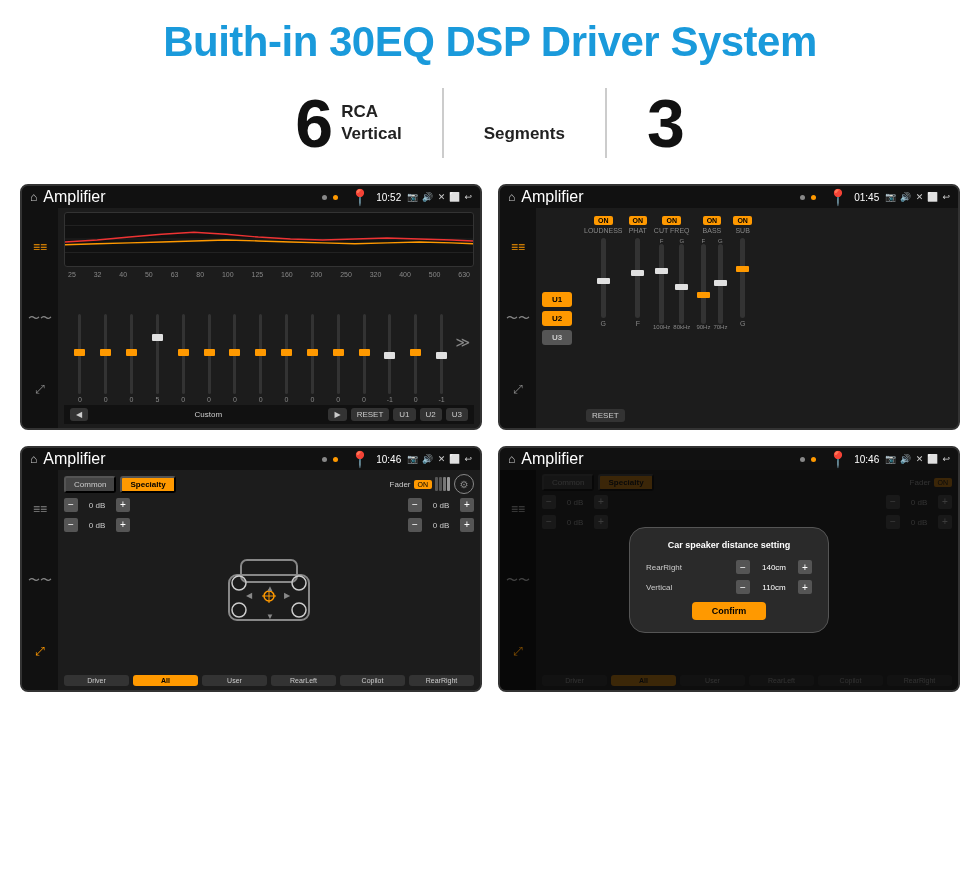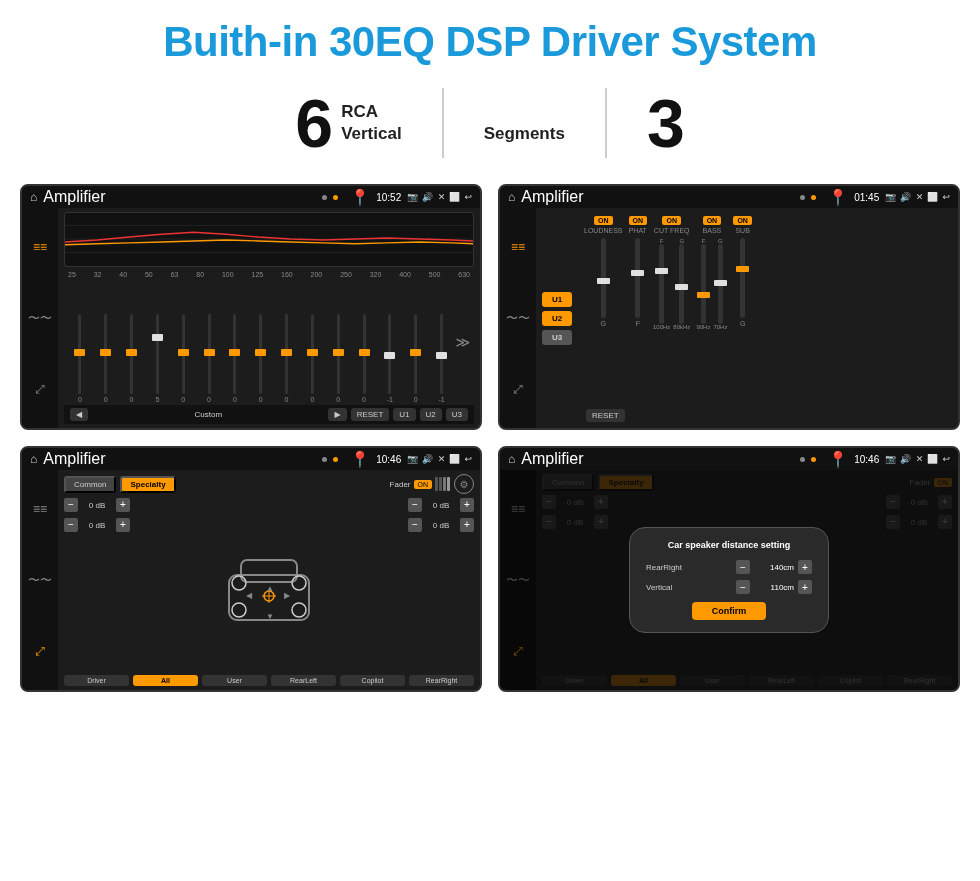--- a/index.html
+++ b/index.html
@@ -388,21 +388,21 @@
       border: none;
       border-radius: 2px;
       width: 14px;
       height: 14px;
       font-size: 10px;
       cursor: pointer;
       display: flex;
       align-items: center;
       justify-content: center;
     }
-    .dlg-value { color: #fff; font-size: 8px; width: 40px; text-align: right; }
+    .dlg-value { color: #fff; font-size: 8px; width: 40px; text-align: center; }
     .dialog-confirm {
       background: #f90;
       color: #000;
       border: none;
       border-radius: 4px;
       padding: 4px 20px;
       font-size: 9px;
       font-weight: bold;
       cursor: pointer;
       display: block;

